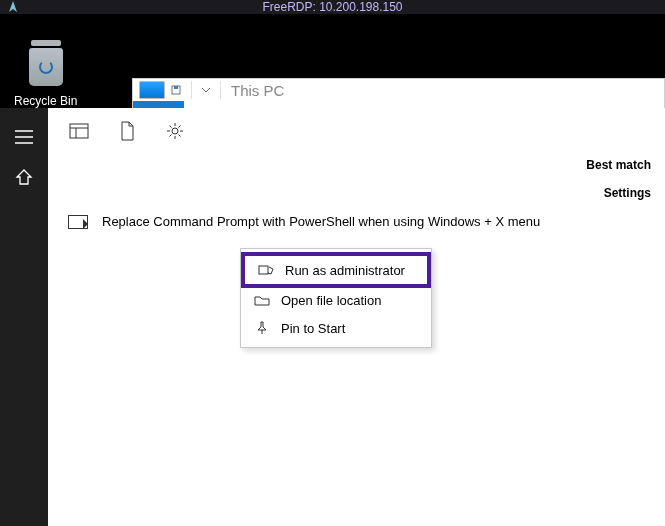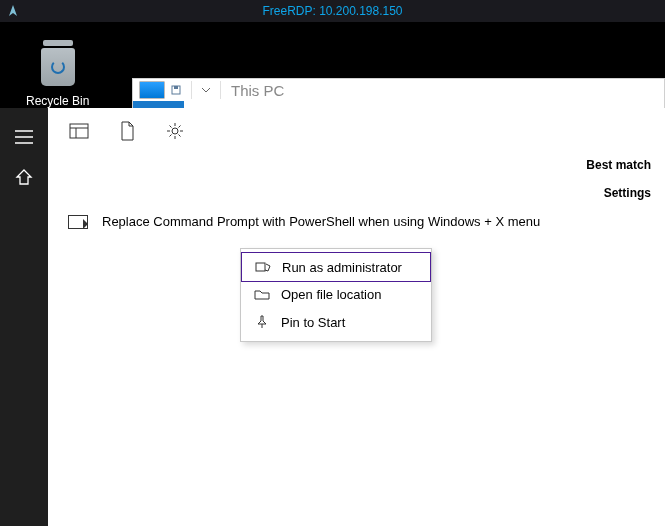--- a/index.html
+++ b/index.html
@@ -1,21 +1,21 @@
 <!DOCTYPE html>
 <html><head>
 <meta charset="utf-8">
 <style>
 * { box-sizing: border-box; margin: 0; padding: 0; font-family: "Segoe UI", Tahoma, sans-serif; }
 body { width: 665px; height: 526px; background: #000; overflow: hidden; position: relative; }
-.titlebar { height: 22px; background: #1a1a1f; display: flex; align-items: center; color: #0ea5e9; font-size: 12px; position: relative; }
+.titlebar { height: 14px; background: #1a1a1f; display: flex; color: #c4b5fd; font-size: 12px; position: relative; }
 .titlebar .tb-icon { margin-left: 6px; color: #7fbfd6; }
 .titlebar .tb-title { position:absolute; left:50%; transform:translateX(-50%); }
 .desktop { position: absolute; inset: 22px 0 0 0; background: #000; }
-.recycle { position: absolute; left: 26px; top: 18px; text-align: center; color: #fff; font-size: 12px; cursor: pointer; }
+.recycle { position: absolute; left: 14px; top: 18px; text-align: center; color: #fff; font-size: 12px; cursor: pointer; }
 .recycle .binicon { width: 42px; height: 48px; margin: 0 auto 6px; position: relative; }
 .recycle .binicon .lid { position:absolute; top:0; left:6px; width:30px; height:6px; background:#aeb6bb; border-radius:2px; }
 .recycle .binicon .body { position:absolute; top:8px; left:4px; width:34px; height:38px; background:linear-gradient(#b8c0c5,#9aa3a8); border-radius:3px 3px 5px 5px; }
 .recycle .binicon .arrow { position:absolute; top:20px; left:14px; width:14px; height:14px; border:2px solid #1f6fb0; border-radius:50%; border-top-color:transparent; }
 .explorer { position:absolute; left:132px; top:56px; right:0; height:52px; background:#fff; border:1px solid #d0d0d0; }
 .explorer-top { height:22px; display:flex; align-items:center; gap:6px; padding-left:6px; font-size:15px; color:#666;}
 .explorer-top .pc-icon { width:26px; height:18px; background:linear-gradient(#2aa0ff,#0078d7); border:1px solid #bbb; border-radius:1px; }
 .explorer-top .sep { width:1px; height:18px; background:#e0e0e0; margin:0 4px;}
 .explorer-top .bc { color:#888; }
 .explorer-tabs { display:flex; height:28px; font-size:12px; }
@@ -29,21 +29,21 @@
 .sect-h { font-size:12px; font-weight:600; padding:8px 14px 6px;text-align:right;}
 .best { display:flex; align-items:center; gap:12px; margin:4px 10px; padding:8px 10px; border:2px solid #cc33cc; cursor:pointer;}
 .best .cmdico { width:32px; height:26px; background:#000; border:1px solid #555;}
 .best .tit { font-size:14px;}
 .best .sub { font-size:11px; color:#666;}
 .settingrow { display:flex; align-items:center; gap:14px; padding:8px 20px; font-size:13px; cursor:pointer;}
 .settingrow .swapico { width:20px; height:14px; border:1.5px solid #333; position:relative;}
 .settingrow .swapico::after { content:''; position:absolute; right:-6px; top:3px; border:5px solid transparent; border-left-color:#333;}
 .ctx { position:absolute; left:240px; top:248px; width:192px; background:#fff; border:1px solid #c8c8c8; box-shadow:3px 3px 6px rgba(0,0,0,0.15); padding:5px 0; font-size:13px;}
 .ctx .row { display:flex; align-items:center; gap:10px; padding:6px 12px; cursor:pointer;}
-.ctx .row.hl { border:1px solid #4c1d95; margin:-2px 0;}
+.ctx .row.hl { border:4px solid #4c1d95; margin:-2px 0;}
 .ctx .ico { width:18px; height:16px; display:flex; align-items:center; justify-content:center; color:#333;}
 svg { display:block; }
 </style>
 </head>
 <body>
 
 <div class="titlebar">
   <span class="tb-icon">
     <svg width="14" height="14" viewBox="0 0 14 14">
         <path d="M7 1 L11 12 L7 9 L3 12 Z" fill="#7fbfd6"></path>

